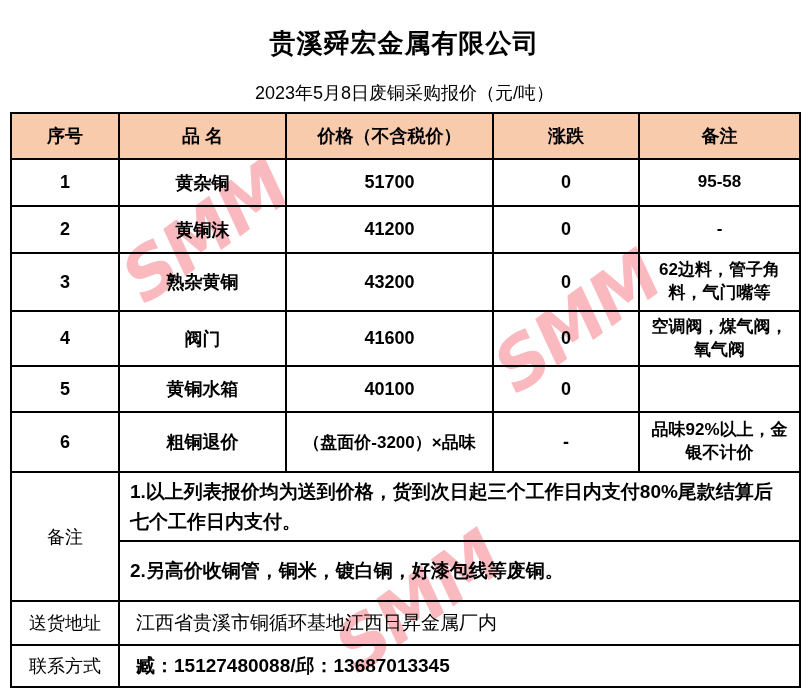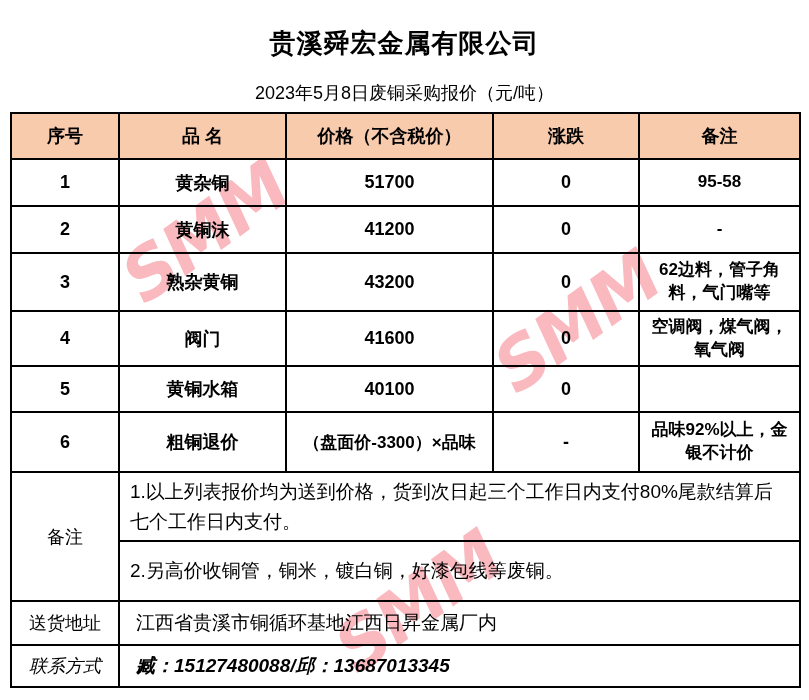--- a/index.html
+++ b/index.html
@@ -82,36 +82,36 @@
   tr.hdr     { height: 46px; }
   tr.r1      { height: 47px; }
   tr.r2      { height: 47px; }
   tr.r3      { height: 58px; }
   tr.r4      { height: 55px; }
   tr.r5      { height: 46px; }
   tr.r6      { height: 60px; }
   tr.note1   { height: 69px; }
   tr.note2   { height: 60px; }
   tr.addr    { height: 44px; }
-  tr.contact { height: 42px; font-style: italic; }
+  tr.contact { height: 42px; }
 
   .price-table td.remark-cell {
     font-size: 17px;
     line-height: 1.35;
     padding: 0 10px;
   }
   .price-table td.price6 {
     font-size: 17px;
   }
   .price-table td.side-label {
     font-weight: normal;
     font-size: 18px;
   }
   .price-table td.note-text {
-    font-weight: normal;
+    font-weight: bold;
     font-size: 19px;
     text-align: left;
     padding: 0 10px;
     line-height: 1.55;
   }
   .price-table td.value-left {
     font-weight: normal;
     font-size: 19px;
     text-align: left;
     padding: 0 16px;
@@ -186,21 +186,21 @@
       <td>5</td>
       <td>黄铜水箱</td>
       <td>40100</td>
       <td>0</td>
       <td class="remark-cell"></td>
     </tr>
 
     <tr class="r6">
       <td>6</td>
       <td>粗铜退价</td>
-      <td class="price6">（盘面价-3300）×品味</td>
+      <td class="price6">（盘面价-3200）×品味</td>
       <td>-</td>
       <td class="remark-cell">品味92%以上，金银不计价</td>
     </tr>
 
     <tr class="note1">
       <td class="side-label" rowspan="2">备注</td>
       <td class="note-text" colspan="4">1.以上列表报价均为送到价格，货到次日起三个工作日内支付80%尾款结算后七个工作日内支付。</td>
     </tr>
     <tr class="note2">
       <td class="note-text" colspan="4">2.另高价收铜管，铜米，镀白铜，好漆包线等废铜。</td>

